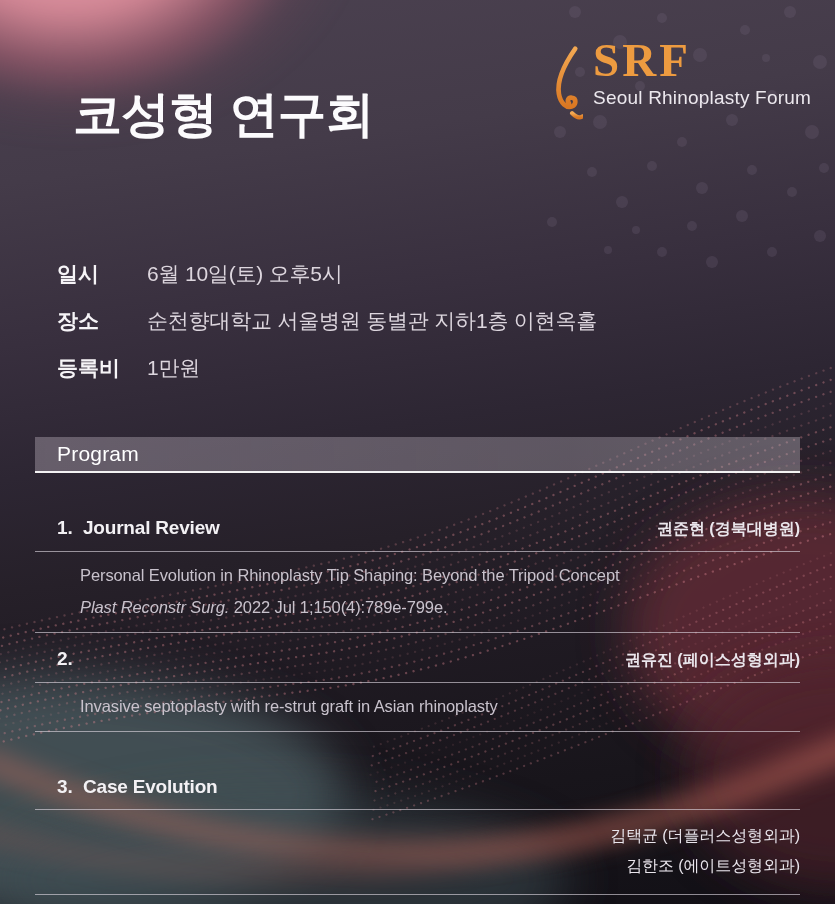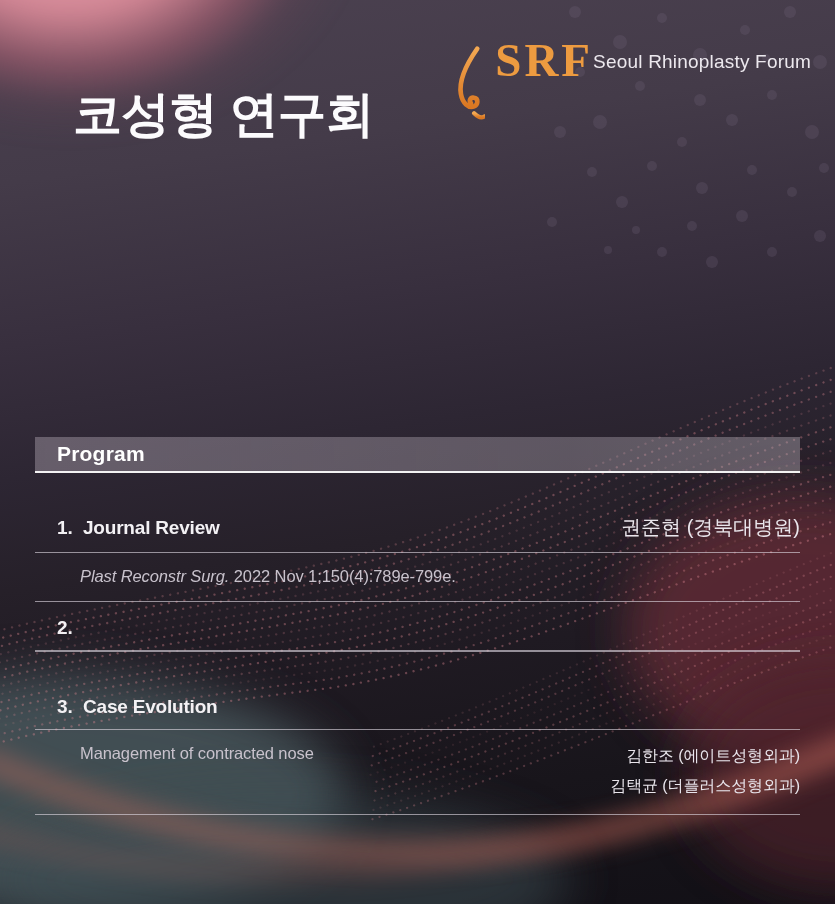--- a/index.html
+++ b/index.html
@@ -12,21 +12,21 @@
   .glow-pink{
     position:absolute;left:-225px;top:-330px;width:590px;height:470px;border-radius:50%;
     background:radial-gradient(closest-side,rgba(250,185,195,.95),rgba(233,146,160,.85) 45%,rgba(200,105,125,.45) 68%,rgba(150,80,100,.12) 84%,transparent 100%);
     filter:blur(10px);pointer-events:none;
   }
   svg.deco{position:absolute;inset:0;pointer-events:none;}
 
   
   .logo{position:absolute;top:36px;right:24px;display:flex;align-items:flex-start;}
   .logo .nose{margin-top:6px;margin-right:10px;}
-  .logo-text{display:flex;flex-direction:row;align-items:center;}
+  .logo-text{display:flex;flex-direction:column;align-items:flex-start;}
   .logo-acronym{
     font-family:"Liberation Serif","DejaVu Serif",serif;
     font-size:47px;font-weight:700;letter-spacing:3px;color:#ED9B40;line-height:1.05;
   }
   .logo-sub{font-size:19px;color:#ece8ee;letter-spacing:.2px;margin-top:2px;}
 
   
   .title{position:absolute;left:73px;top:78px;color:#fcfbfd;font-weight:800;
     font-size:49px;line-height:73px;letter-spacing:-1px;}
 
@@ -39,25 +39,25 @@
   }
   .info-value{color:#ddd6de;font-weight:400;letter-spacing:-.2px;}
 
   
   .program{position:absolute;left:35px;top:437px;width:765px;}
   .program-band{
     height:34px;display:flex;align-items:center;
     background:linear-gradient(90deg,rgba(158,148,160,.50),rgba(172,163,174,.40) 70%,rgba(182,174,184,.42));
     border-bottom:2px solid rgba(255,255,255,.92);
   }
-  .program-band .heading{font-size:21px;font-weight:700;color:#fff;padding-left:22px;letter-spacing:.2px;}
+  .program-band .heading{font-size:21px;font-weight:400;color:#fff;padding-left:22px;letter-spacing:.2px;}
   .item-header{display:flex;align-items:baseline;padding:15px 0 11px 0;}
   .item-num{width:26px;margin-left:22px;font-size:19px;font-weight:700;color:#f3f1f4;flex:none;}
   .item-title{font-size:19px;font-weight:700;color:#f3f1f4;letter-spacing:-.2px;margin-top:29px;}
-  .item-speaker{margin-left:auto;font-size:20px;color:#eae6ec;}
+  .item-speaker{margin-left:auto;font-size:16px;color:#eae6ec;font-weight:bold;}
   .rule{border-bottom:1px solid rgba(222,216,226,.62);}
   .item-details{padding:11px 0 13px 45px;font-size:16.5px;color:#c8c2cc;letter-spacing:-.1px;}
   .detail-line{line-height:24px;}
   .detail-line + .detail-line{margin-top:8px;}
   .journal-italic{font-style:italic;}
   .details-split{display:flex;align-items:flex-start;}
   .panelists{margin-left:auto;text-align:right;color:#e9e5ec;font-size:16px;line-height:30px;}
 </style>
 </head>
 <body>
@@ -162,57 +162,75 @@
     <div class="logo-text">
       <div class="logo-acronym">SRF</div>
       <div class="logo-sub">Seoul Rhinoplasty Forum</div>
     </div>
   </div>
 
   <div class="title">
     <div>코성형 연구회</div>
   </div>
 
+  <div class="info">
+    <div class="info-row">
+      <span class="info-label">일시</span>
+      <span class="info-value">6월 10일(토) 오후5시</span>
+    </div>
+    <div class="info-row">
+      <span class="info-label">장소</span>
+      <span class="info-value">순천향대학교 서울병원 동별관 지하1층 이현옥홀</span>
+    </div>
+    <div class="info-row">
+      <span class="info-label">등록비</span>
+      <span class="info-value">1만원</span>
+    </div>
+  </div>
 
   <div class="program">
     <div class="program-band">
       <span class="heading">Program</span>
     </div>
 
     <div>
       <div class="item-header">
         <span class="item-num">1.</span>
         <span class="item-title">Journal Review</span>
         <span class="item-speaker">권준현 (경북대병원)</span>
       </div>
       <div class="rule"></div>
       <div class="item-details">
-        <div class="detail-line"><span class="journal-italic">Plast Reconstr Surg.</span><span> 2022 Nov 1;150(4):789e-799e.</span></div>
+        <div class="detail-line">Personal Evolution in Rhinoplasty Tip Shaping: Beyond the Tripod Concept</div>
+        <div class="detail-line"><span class="journal-italic">Plast Reconstr Surg.</span><span> 2022 Jul 1;150(4):789e-799e.</span></div>
       </div>
       <div class="rule"></div>
     </div>
 
     <div>
       <div class="item-header">
         <span class="item-num">2.</span>
-      </div>
-      <div class="rule"></div>
+        <span class="item-speaker">권유진 (페이스성형외과)</span>
+      </div>
+      <div class="rule"></div>
+      <div class="item-details">
+        <div class="detail-line">Invasive septoplasty with re-strut graft in Asian rhinoplasty</div>
+      </div>
       <div class="rule"></div>
     </div>
 
     <div>
       <div class="item-header">
         <span class="item-num">3.</span>
         <span class="item-title">Case Evolution</span>
       </div>
       <div class="rule"></div>
       <div class="item-details details-split">
-        <div class="detail-line">Management of contracted nose</div>
         <div class="panelists">
+          <div>김택균 (더플러스성형외과)</div>
           <div>김한조 (에이트성형외과)</div>
-          <div>김택균 (더플러스성형외과)</div>
         </div>
       </div>
       <div class="rule"></div>
     </div>
   </div>
 
 </div>
 
 </body></html>

